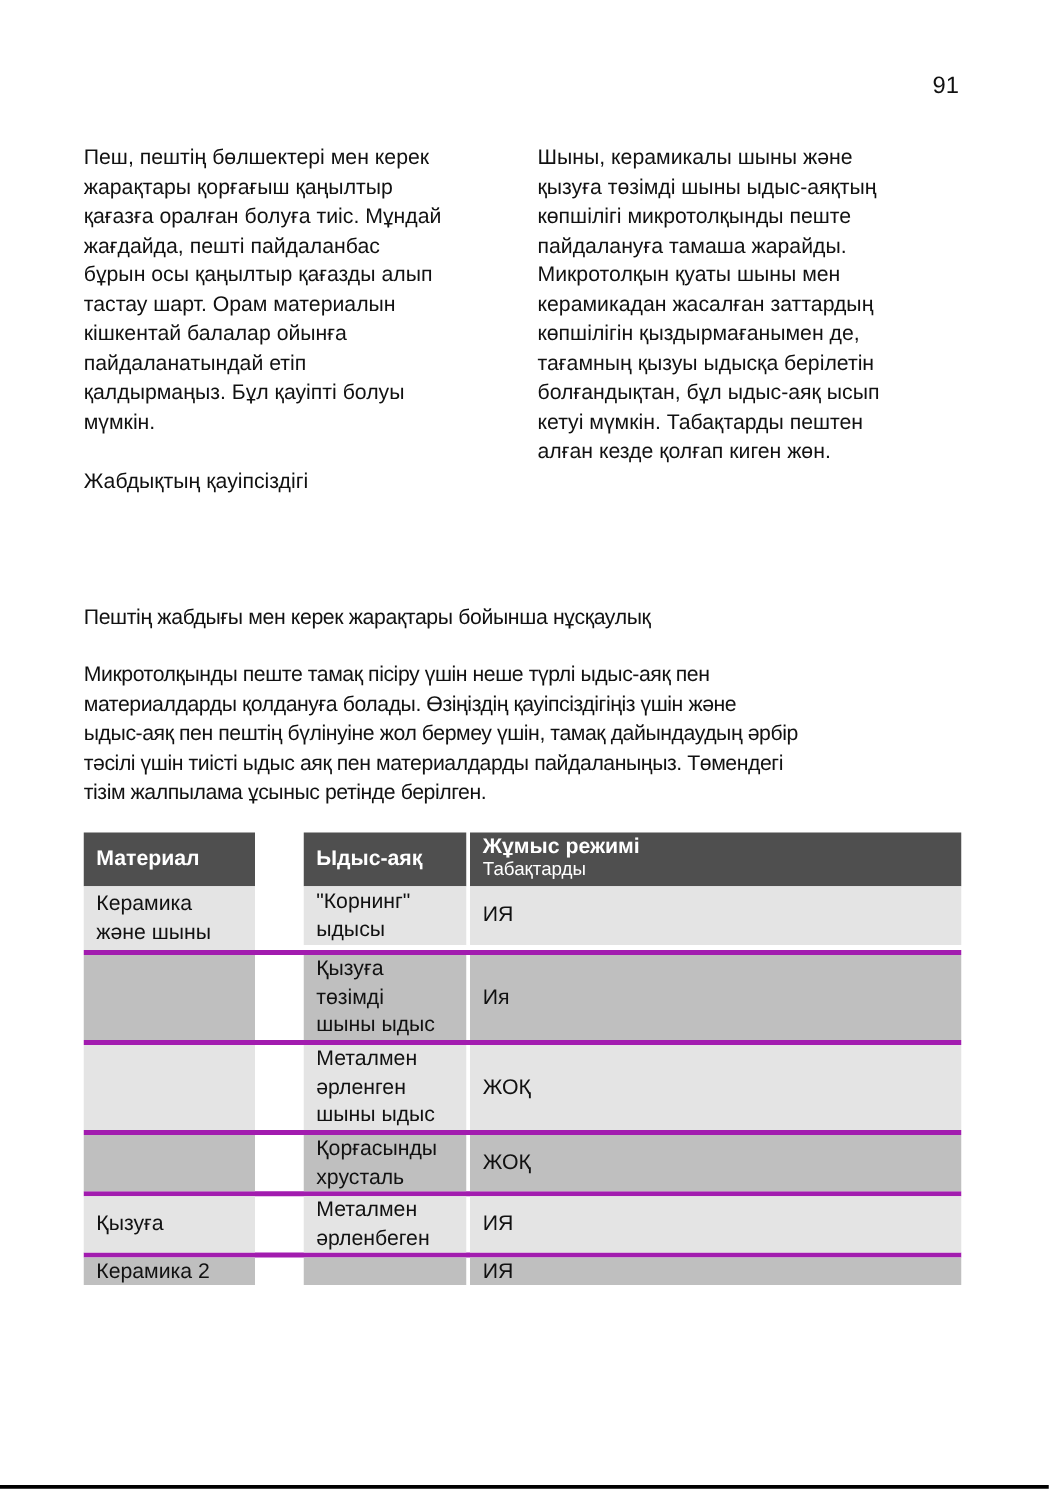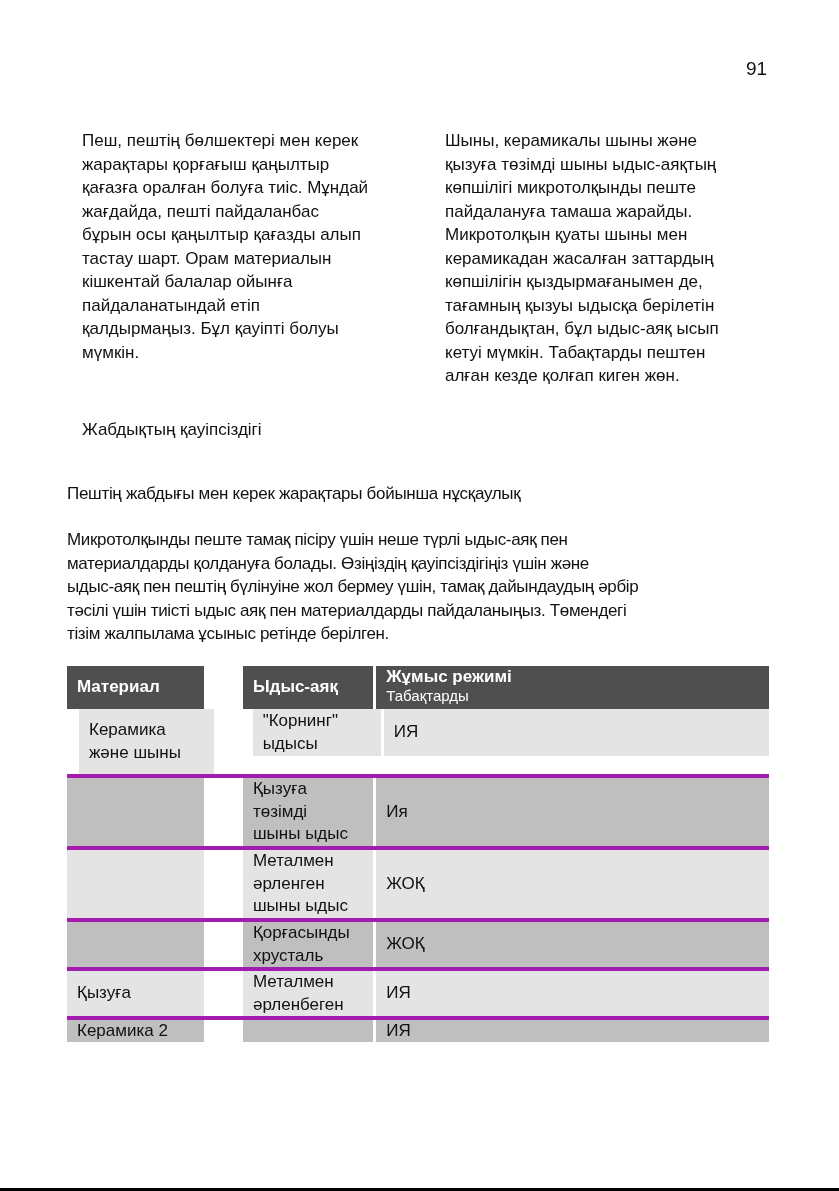--- a/index.html
+++ b/index.html
@@ -2,21 +2,21 @@
 <html><head>
   <meta charset="utf-8">
   <style>
     html, body { margin:0; padding:0; background:#ffffff; }
     body { width:839px; height:1191px; position:relative; overflow:hidden;
       font-family:"Liberation Sans", sans-serif; color:#111; }
     .page-number { position:absolute; left:746px; top:58px; font-size:19px; }
     .col { position:absolute; font-size:17px; line-height:23.5px; }
     .col-left { left:67px; top:114px; width:345px; }
     .col-right { left:430px; top:114px; width:345px; }
-    .col p { margin:15px; white-space:pre-line; }
+    .col p { margin:0; white-space:pre-line; }
     .col .gap { height:23.5px; }
     .heading2 { position:absolute; left:67px; top:482px; font-size:17px; line-height:23px; letter-spacing:-0.3px; }
     .intro { position:absolute; left:67px; top:528px; width:720px; font-size:17px; line-height:23.6px; letter-spacing:-0.35px; white-space:pre-line; margin:0; }
     .tbl { position:absolute; left:67px; top:666px; width:702px; }
     .row { display:flex; }
     .cell { box-sizing:border-box; padding:0 10px; font-size:17px; line-height:22.5px;
       display:flex; flex-direction:column; justify-content:center; }
     .c1 { width:143px; margin-right:3px; }
     .c2 { width:136px; margin-right:3px;margin-left:36px; }
     .c3 { width:412px; }
@@ -74,21 +74,21 @@
   <div class="row hdr">
     <div class="cell c1">Материал</div>
     <div class="cell c2">Ыдыс-аяқ</div>
     <div class="cell c3">
       <span>Жұмыс режимі</span>
       <span class="sub">Табақтарды</span>
     </div>
   </div>
   <div id="tbody">
       <div class="row light">
-        <div class="cell c1" style="height: 65px; white-space: pre-line; margin-left: 12px;">Керамика
+        <div class="cell c1" style="height: 51px; white-space: pre-line;">Керамика
 және шыны</div>
         <div class="cell c2" style="height: 47px; white-space: pre-line;">"Корнинг"
 ыдысы</div>
         <div class="cell c3" style="height: 47px; white-space: pre-line;">ИЯ</div>
       </div>
       <div class="row dark">
         <div class="cell c1" style="height: 68px; white-space: pre-line;"></div>
         <div class="cell c2" style="height: 68px; white-space: pre-line;">Қызуға
 төзімді
 шыны ыдыс</div>

